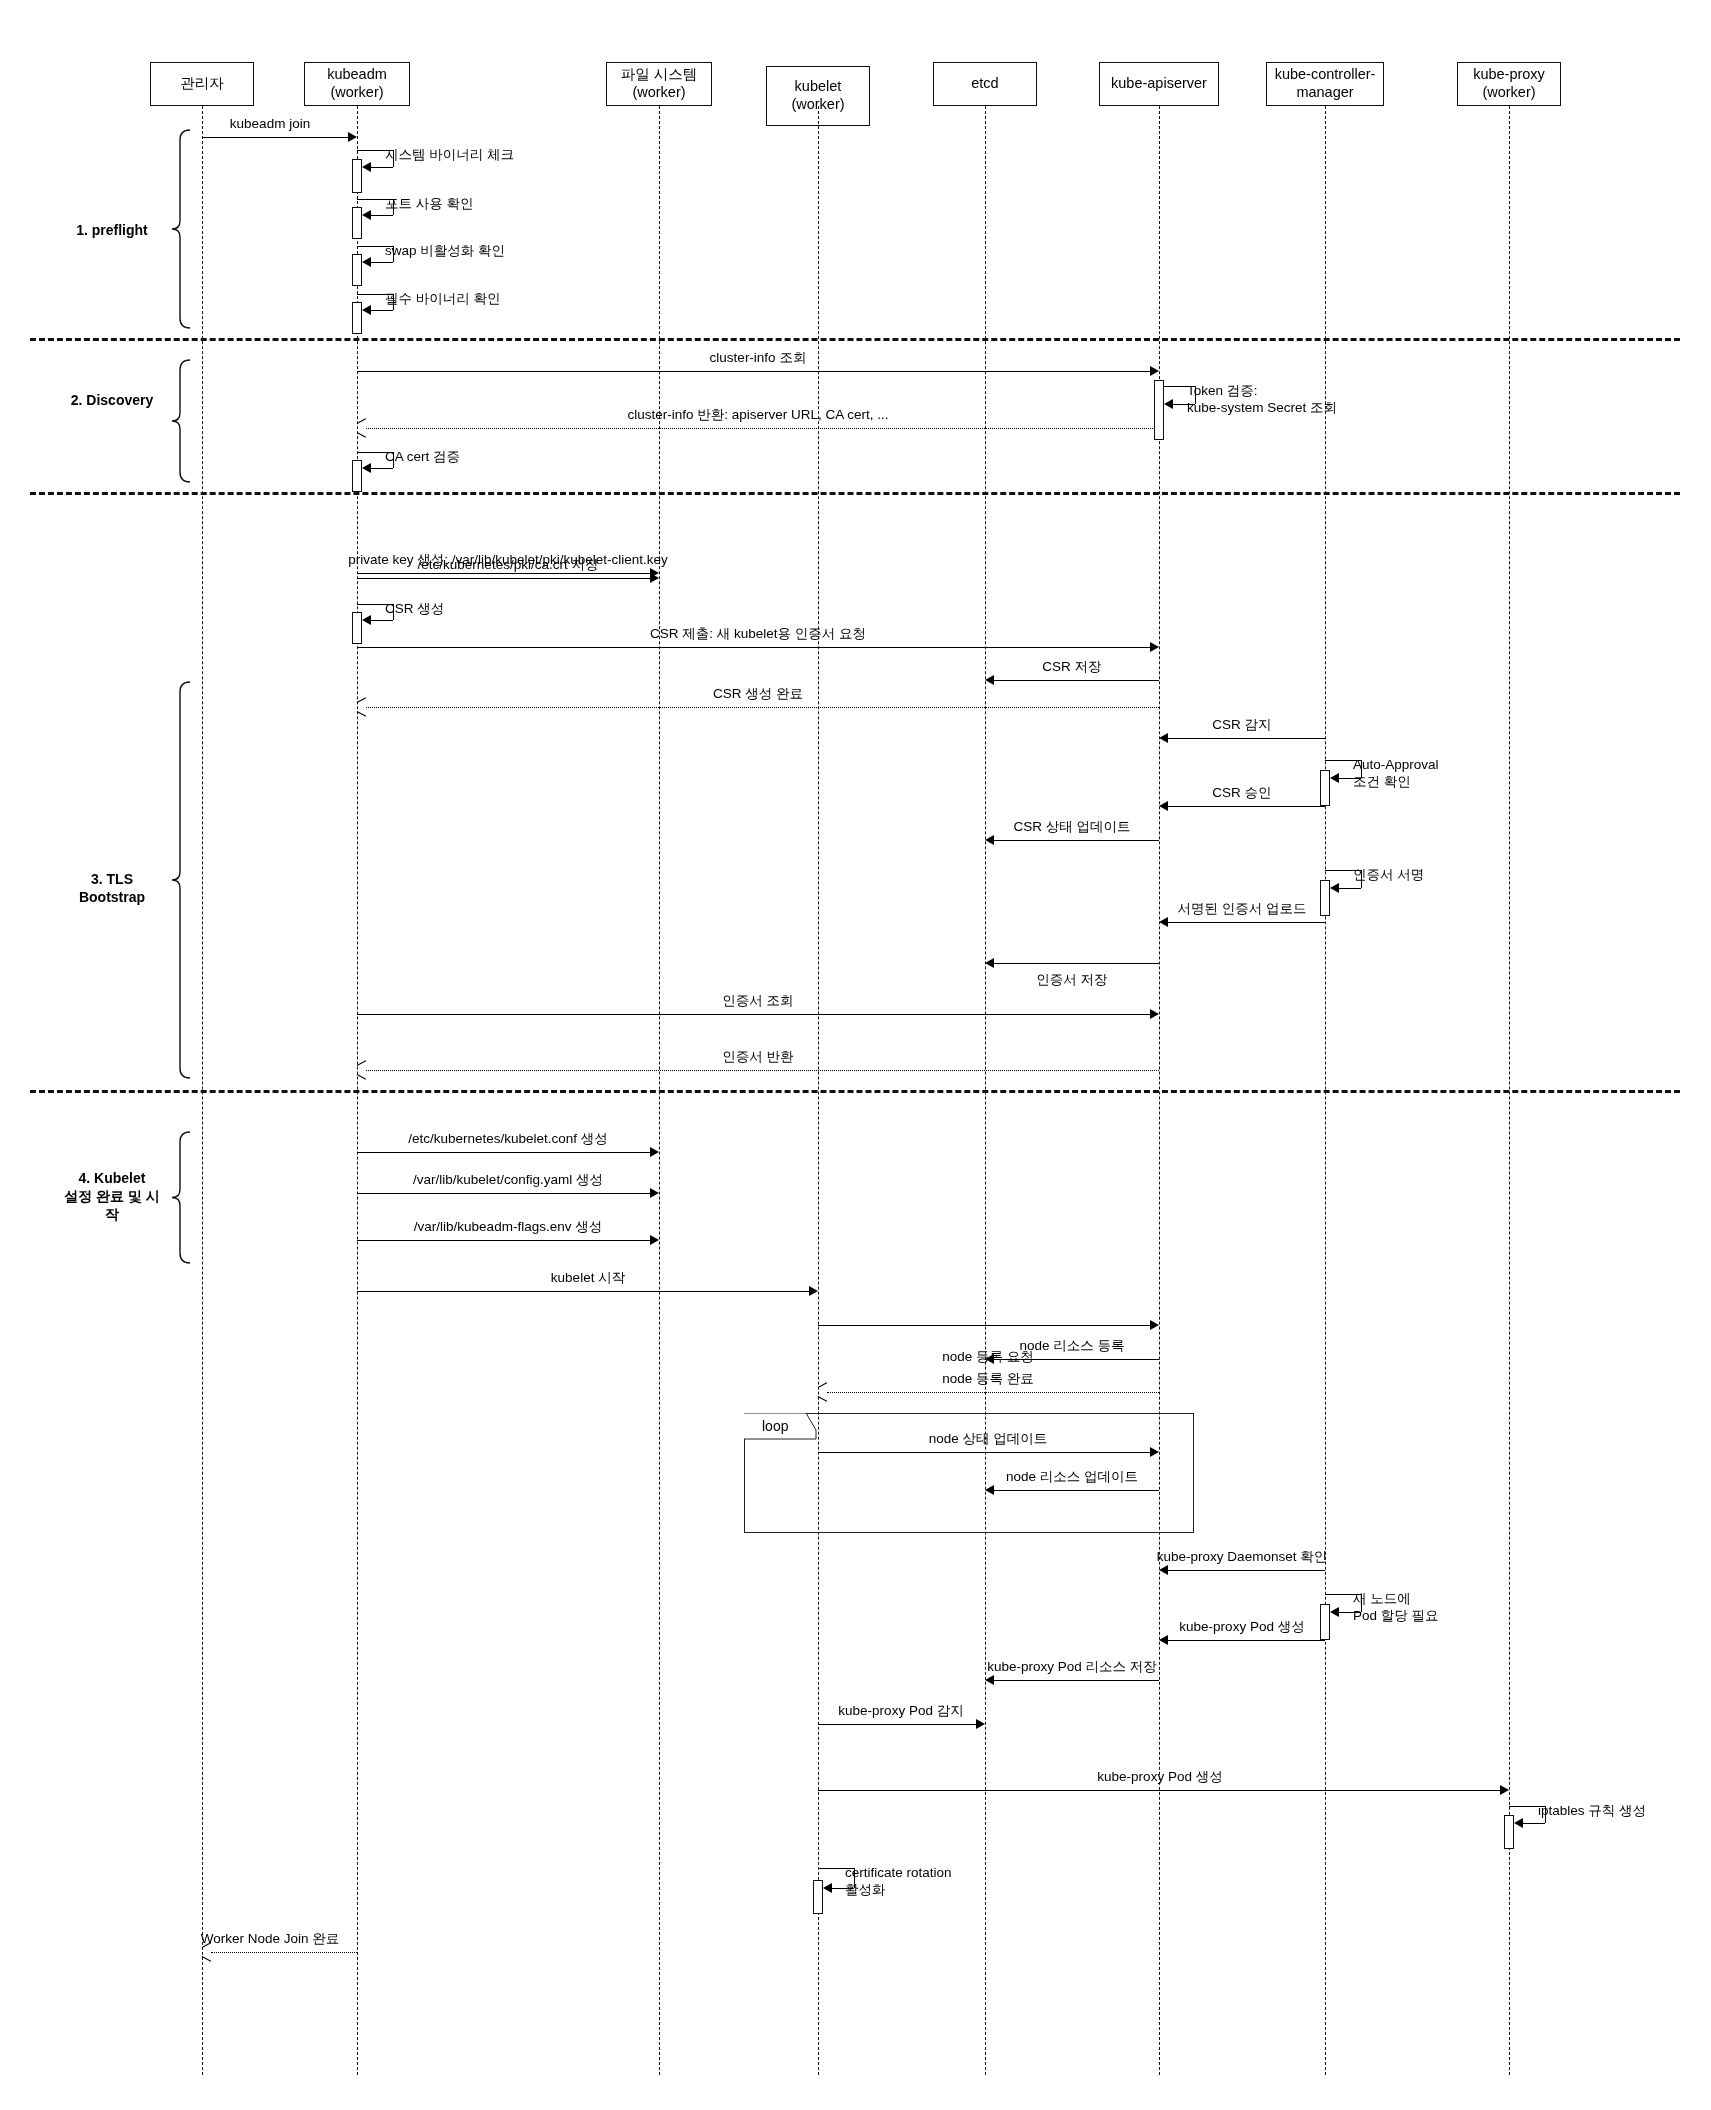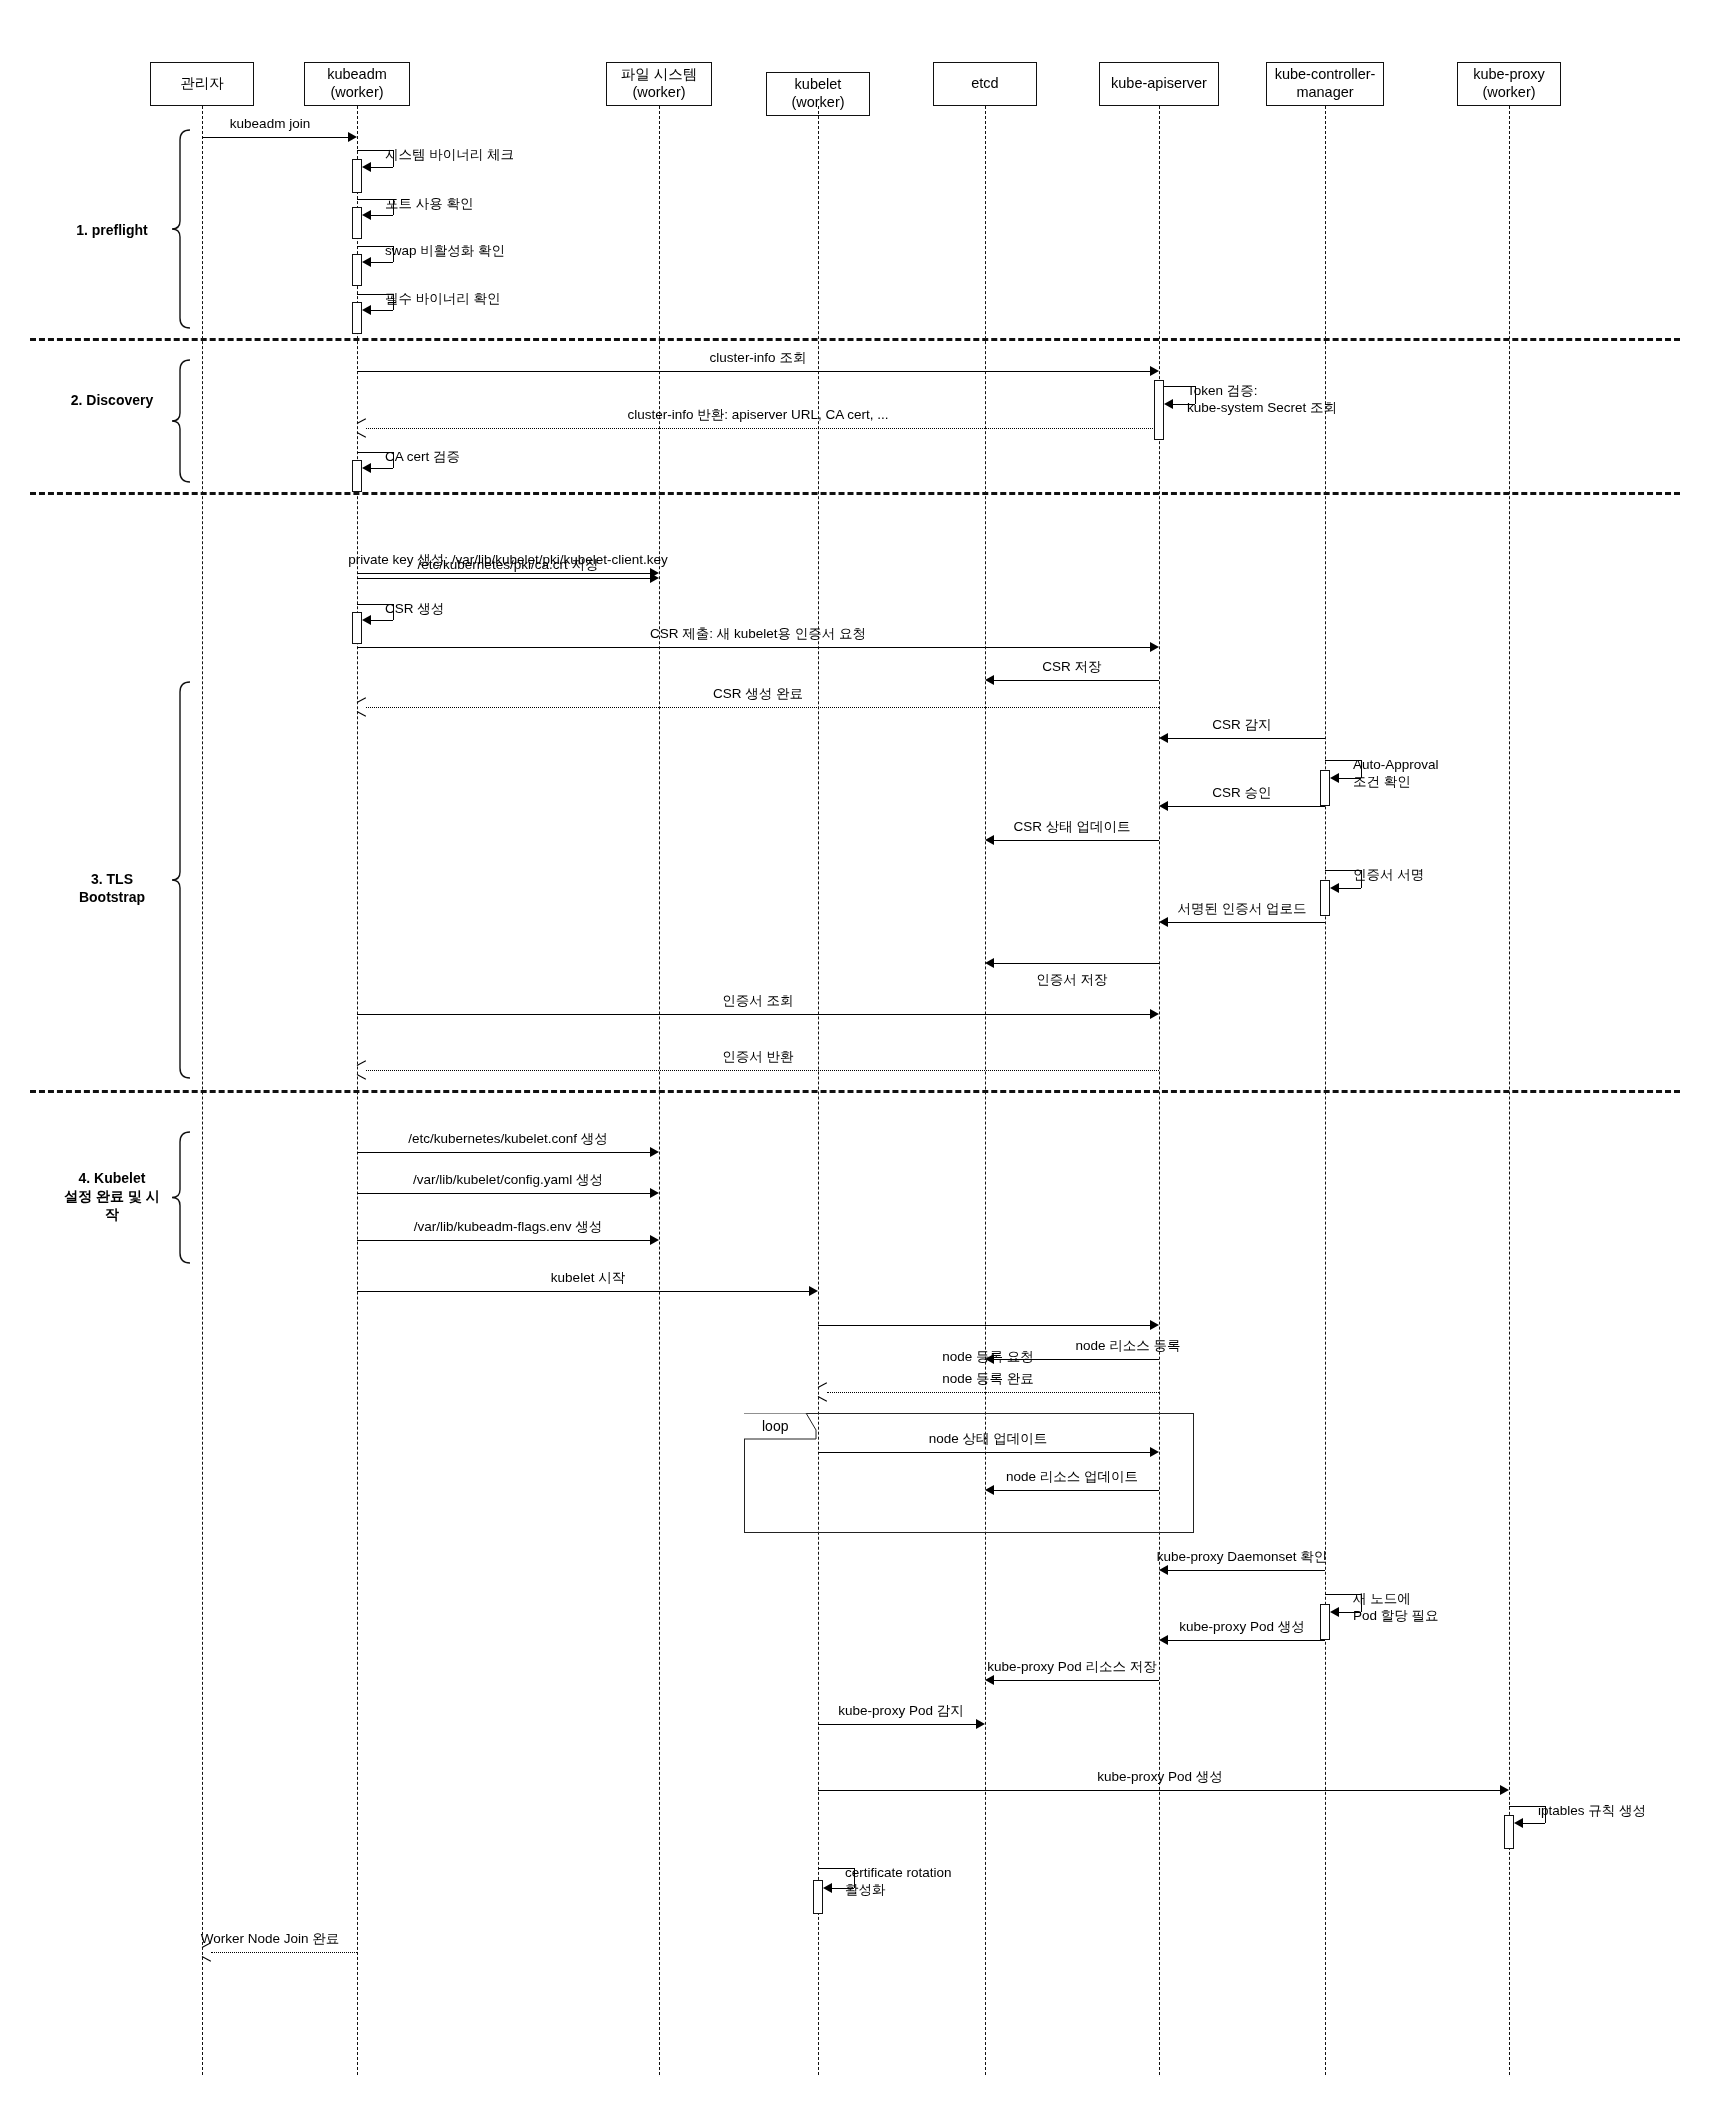--- a/index.html
+++ b/index.html
@@ -51,21 +51,21 @@
     <div class="pbox" style="left: 304px; top: 62px; width: 106px; height: 44px;">
       <span style="white-space: pre;">kubeadm
 (worker)</span>
     </div>
     <div class="lifeline" style="left: 357px; top: 106px; height: 1969px;"></div>
     <div class="pbox" style="left: 606px; top: 62px; width: 106px; height: 44px;">
       <span style="white-space: pre;">파일 시스템
 (worker)</span>
     </div>
     <div class="lifeline" style="left: 659px; top: 106px; height: 1969px;"></div>
-    <div class="pbox" style="left: 766px; top: 72px; width: 104px; height: 44px;">
+    <div class="pbox" style="left: 766px; top: 66px; width: 104px; height: 60px;">
       <span style="white-space: pre;">kubelet
 (worker)</span>
     </div>
     <div class="lifeline" style="left: 818px; top: 106px; height: 1969px;"></div>
     <div class="pbox" style="left: 933px; top: 62px; width: 104px; height: 44px;">
       <span style="white-space: pre;">etcd</span>
     </div>
     <div class="lifeline" style="left: 985px; top: 106px; height: 1969px;"></div>
     <div class="pbox" style="left: 1099px; top: 62px; width: 120px; height: 44px;">
       <span style="white-space: pre;">kube-apiserver</span>
@@ -192,21 +192,21 @@
     <div class="arrowR" style="left: 650px; top: 1235px;"></div>
     <div class="mlabel ctr" style="left: 508px; top: 1219px;">/var/lib/kubeadm-flags.env 생성</div>
     <div class="msg" style="left: 357px; top: 1291px; width: 452px;"></div>
     <div class="arrowR" style="left: 809px; top: 1286px;"></div>
     <div class="mlabel ctr" style="left: 588px; top: 1270px;">kubelet 시작</div>
     <div class="msg" style="left: 818px; top: 1325px; width: 332px;"></div>
     <div class="arrowR" style="left: 1150px; top: 1320px;"></div>
     <div class="mlabel ctr" style="left: 988px; top: 1304px; margin-top: 45px;">node 등록 요청</div>
     <div class="msg" style="left: 994px; top: 1359px; width: 165px;"></div>
     <div class="arrowL" style="left: 985px; top: 1354px;"></div>
-    <div class="mlabel ctr" style="left: 1128px; top: 1338px;">node 리소스 등록</div>
+    <div class="mlabel ctr" style="left: 1072px; top: 1338px;">node 리소스 등록</div>
     <div class="msg dash" style="left: 827px; top: 1392px; width: 332px;"></div>
     <div class="openL" style="left: 818px; top: 1387px;"></div>
     <div class="mlabel ctr" style="left: 988px; top: 1371px;">node 등록 완료</div>
     <div class="msg" style="left: 818px; top: 1452px; width: 332px;"></div>
     <div class="arrowR" style="left: 1150px; top: 1447px;"></div>
     <div class="mlabel ctr" style="left: 988px; top: 1431px;">node 상태 업데이트</div>
     <div class="msg" style="left: 994px; top: 1490px; width: 165px;"></div>
     <div class="arrowL" style="left: 985px; top: 1485px;"></div>
     <div class="mlabel ctr" style="left: 1072px; top: 1469px;">node 리소스 업데이트</div>
     <div class="msg" style="left: 1168px; top: 1570px; width: 157px;"></div>

